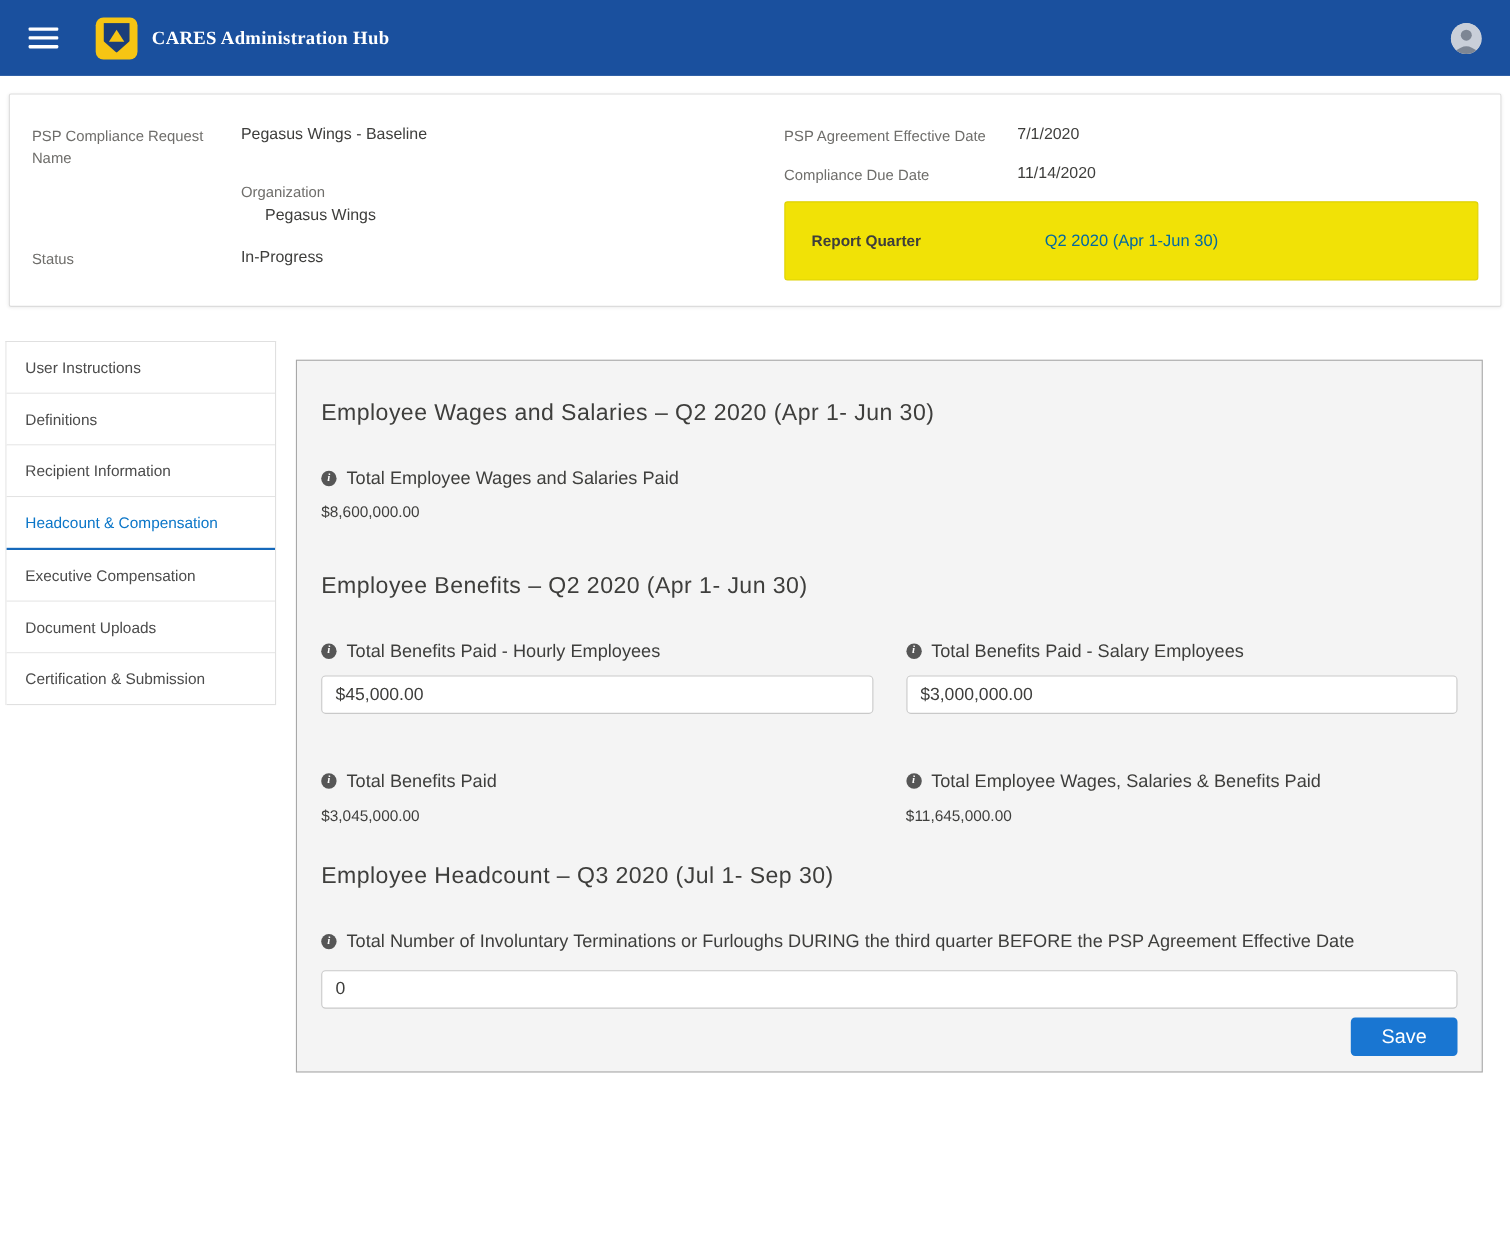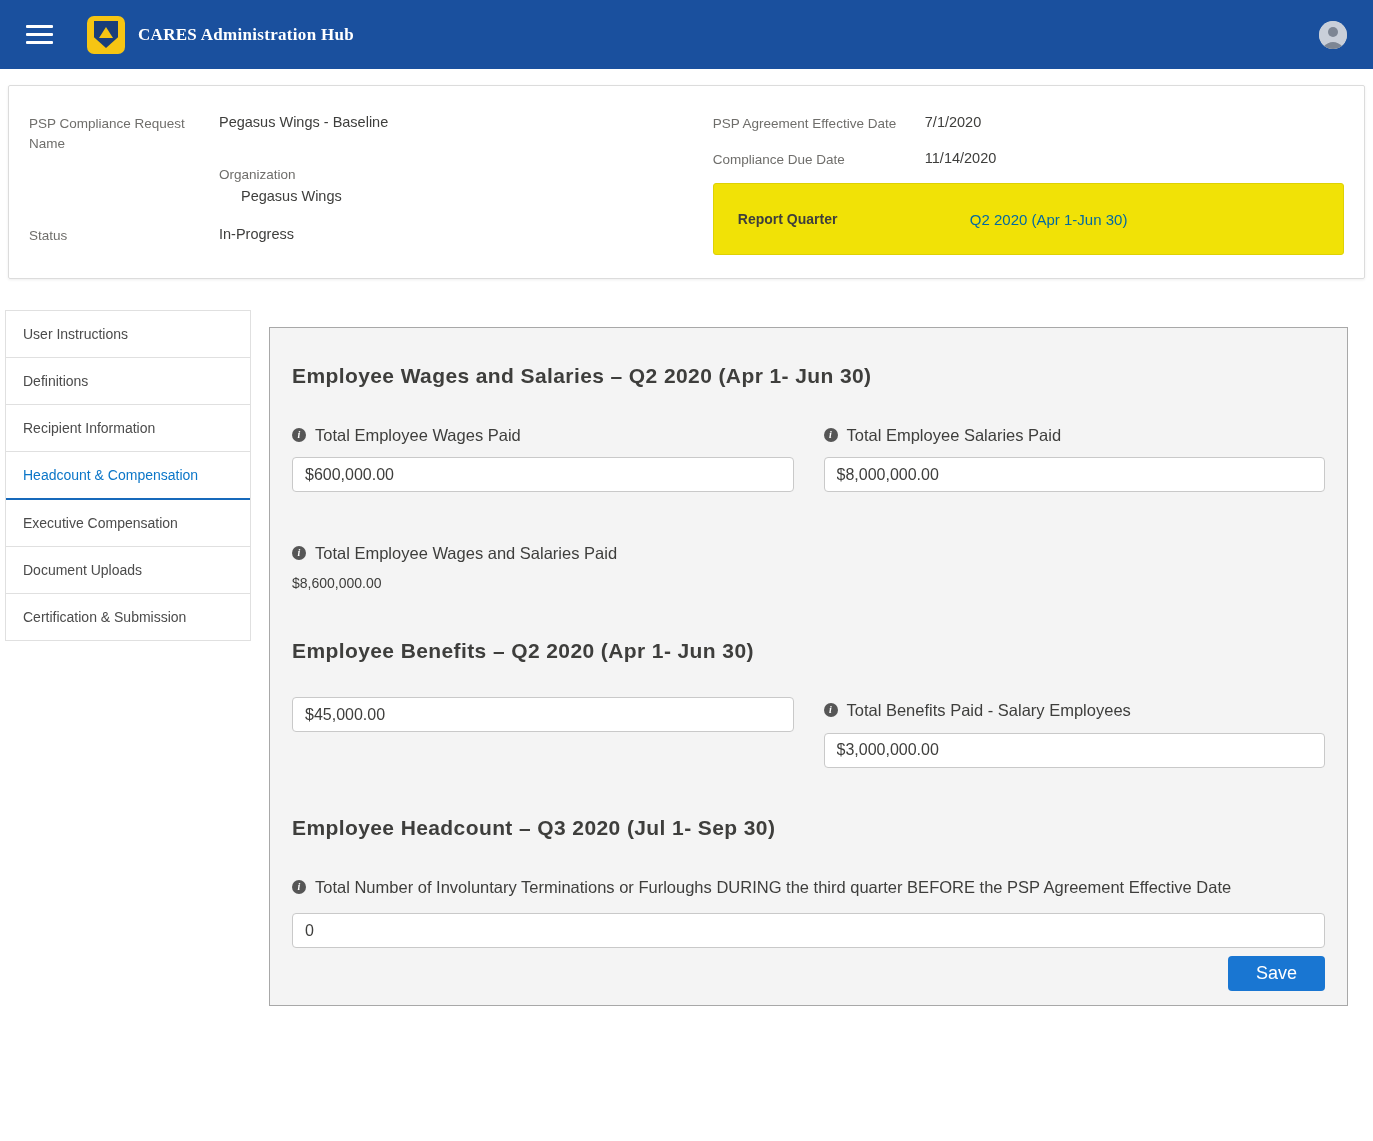--- a/index.html
+++ b/index.html
@@ -80,21 +80,21 @@
   .report-quarter {
     margin-top: 10px;
     background: #f1e206;
     border: 1px solid #ded104;
     border-radius: 3px;
     height: 72px;
     display: flex;
     align-items: center;
     padding: 0 24px;
   }
-  .rq-label { width: 232px; flex:none; font-size: 14px; font-weight: 700; color: #3e3e3c; }
+  .rq-label { width: 212px; flex:none; font-size: 14px; font-weight: 700; color: #3e3e3c; }
   .rq-value { font-size: 15px; color: #0369a1; }
 
   
   .content {
     display: flex;
     align-items: flex-start;
     margin-top: 31px;
     padding: 0 25px 45px 5px;
   }
   .sidebar { width: 246px; flex: none; border: 1px solid #e0e0e0; border-bottom: none; background:#fff; }
@@ -114,21 +114,21 @@
   .main-panel {
     flex: 1;
     margin-left: 18px;
     margin-top: 17px;
     background: #f4f4f4;
     border: 1px solid #a8a8a8;
     padding: 24px 22px 14px 22px;
   }
   .section-heading {
     font-size: 21px;
-    font-weight: 700;
+    font-weight: 400;
     letter-spacing: .4px;
     color: #3e3e3c;
     margin: 26px 0 34px 0;
   }
   .section-heading:first-child { margin-top: 12px; }
 
   .fields-grid {
     display: grid;
     grid-template-columns: 1fr 1fr;
     column-gap: 30px;
@@ -261,60 +261,64 @@
     <div class="sidebar-item active">Headcount &amp; Compensation</div>
     <div class="sidebar-item">Executive Compensation</div>
     <div class="sidebar-item">Document Uploads</div>
     <div class="sidebar-item">Certification &amp; Submission</div>
   </nav>
 
   <main class="main-panel">
 
     <h2 class="section-heading">Employee Wages and Salaries – Q2 2020 (Apr 1- Jun 30)</h2>
 
-    <div class="fields-grid spacer-after-grid">
-      <div>
-        <div class="field-label">
-          <span class="info-icon"></span>
-          <span>Total Employee Wages Paid</span>
-        </div>
-        <input class="text-input" type="text" value="$600,000.00" style="">
-      </div>
-      <div>
-        <div class="field-label">
-          <span class="info-icon"></span>
-          <span>Total Employee Salaries Paid</span>
-        </div>
-        <input class="text-input" type="text" value="$8,000,000.00" style="">
-      </div>
-    </div>
 
     <div class="readonly-group spacer-after-grid" style="margin-top:0;">
       <div class="field-label">
         <span class="info-icon"></span>
         <span>Total Employee Wages and Salaries Paid</span>
       </div>
       <div class="readonly-value" style="margin-top:6px;">$8,600,000.00</div>
     </div>
 
     <h2 class="section-heading">Employee Benefits – Q2 2020 (Apr 1- Jun 30)</h2>
 
     <div class="fields-grid spacer-after-grid">
       <div>
+        <div class="field-label">
+          <span class="info-icon"></span>
+          <span>Total Benefits Paid - Hourly Employees</span>
+        </div>
         <input class="text-input" type="text" value="$45,000.00" style="">
       </div>
       <div>
         <div class="field-label">
           <span class="info-icon"></span>
           <span>Total Benefits Paid - Salary Employees</span>
         </div>
         <input class="text-input" type="text" value="$3,000,000.00" style="">
       </div>
     </div>
 
+    <div class="fields-grid benefits-readonly" style="margin-bottom:36px;">
+      <div>
+        <div class="field-label">
+          <span class="info-icon"></span>
+          <span>Total Benefits Paid</span>
+        </div>
+        <div class="readonly-value" style="margin-top:6px;">$3,045,000.00</div>
+      </div>
+      <div>
+        <div class="field-label">
+          <span class="info-icon"></span>
+          <span>Total Employee Wages, Salaries &amp; Benefits Paid</span>
+        </div>
+        <div class="readonly-value" style="margin-top:6px;">$11,645,000.00</div>
+      </div>
+    </div>
 
     <h2 class="section-heading">Employee Headcount – Q3 2020 (Jul 1- Sep 30)</h2>
 
     <div>
       <div class="field-label">
         <span class="info-icon"></span>
         <span class="wide-label-text">Total Number of Involuntary Terminations or Furloughs DURING the third quarter BEFORE the PSP Agreement Effective Date</span>
       </div>
       <input class="text-input full-width-field" type="text" style="margin-top: 4px;" value="0">
     </div>

